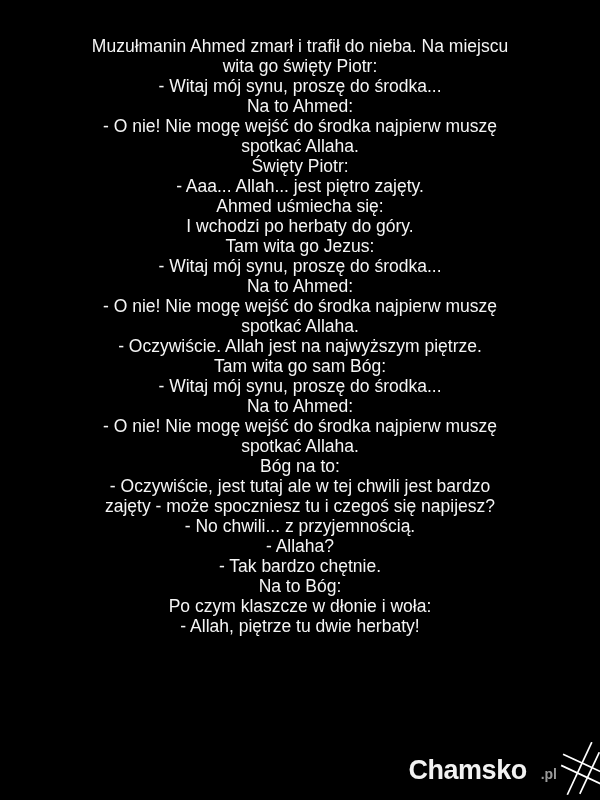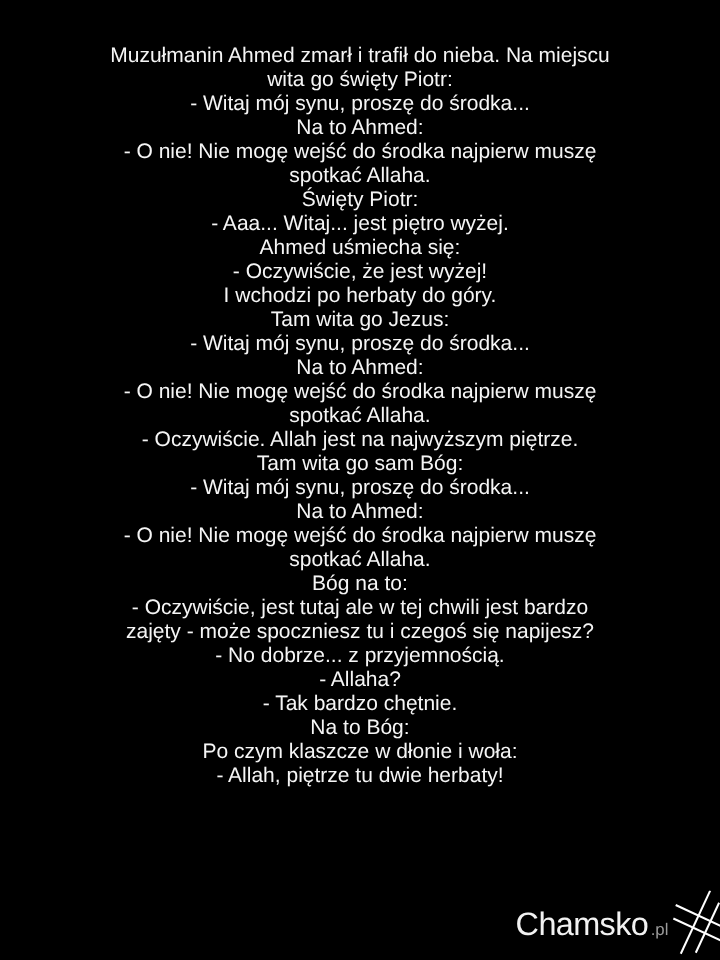--- a/index.html
+++ b/index.html
@@ -38,29 +38,29 @@
     position: absolute;
     top: 754px;
     right: 43px;
     display: flex;
     align-items: baseline;
     white-space: nowrap;
   }
   .brand {
     color: #f2f2f2;
     font-size: 27px;
-    font-weight: 400;
+    font-weight: 700;
     letter-spacing: -0.5px;
     line-height: 32px;
   }
   .tld {
     color: #9a9a9a;
     font-size: 14px;
-    font-weight: 400;
-    margin-left: 2px;
+    font-weight: 700;
+    margin-left: 14px;
   }
   .logo-icon {
     position: absolute;
     top: 742px;
     right: -12px;
     width: 54px;
     height: 58px;
   }
 </style>
 </head>
@@ -69,39 +69,38 @@
 <div class="page">
 
   <div class="joke">
       <div class="joke-line">Muzułmanin Ahmed zmarł i trafił do nieba. Na miejscu</div>
       <div class="joke-line">wita go święty Piotr:</div>
       <div class="joke-line">- Witaj mój synu, proszę do środka...</div>
       <div class="joke-line">Na to Ahmed:</div>
       <div class="joke-line">- O nie! Nie mogę wejść do środka najpierw muszę</div>
       <div class="joke-line">spotkać Allaha.</div>
       <div class="joke-line">Święty Piotr:</div>
-      <div class="joke-line">- Aaa... Witaj... jest piętro wyżej.</div>
+      <div class="joke-line">- Aaa... Allah... jest piętro zajęty.</div>
       <div class="joke-line">Ahmed uśmiecha się:</div>
-      <div class="joke-line">- Oczywiście, że jest wyżej!</div>
       <div class="joke-line">I wchodzi po herbaty do góry.</div>
       <div class="joke-line">Tam wita go Jezus:</div>
       <div class="joke-line">- Witaj mój synu, proszę do środka...</div>
       <div class="joke-line">Na to Ahmed:</div>
       <div class="joke-line">- O nie! Nie mogę wejść do środka najpierw muszę</div>
       <div class="joke-line">spotkać Allaha.</div>
       <div class="joke-line">- Oczywiście. Allah jest na najwyższym piętrze.</div>
       <div class="joke-line">Tam wita go sam Bóg:</div>
       <div class="joke-line">- Witaj mój synu, proszę do środka...</div>
       <div class="joke-line">Na to Ahmed:</div>
       <div class="joke-line">- O nie! Nie mogę wejść do środka najpierw muszę</div>
       <div class="joke-line">spotkać Allaha.</div>
       <div class="joke-line">Bóg na to:</div>
       <div class="joke-line">- Oczywiście, jest tutaj ale w tej chwili jest bardzo</div>
       <div class="joke-line">zajęty - może spoczniesz tu i czegoś się napijesz?</div>
-      <div class="joke-line">- No dobrze... z przyjemnością.</div>
+      <div class="joke-line">- No chwili... z przyjemnością.</div>
       <div class="joke-line">- Allaha?</div>
       <div class="joke-line">- Tak bardzo chętnie.</div>
       <div class="joke-line">Na to Bóg:</div>
       <div class="joke-line">Po czym klaszcze w dłonie i woła:</div>
       <div class="joke-line">- Allah, piętrze tu dwie herbaty!</div>
     </div>
 
   <div class="footer">
     <span class="brand">Chamsko</span>
       <span class="tld">.pl</span>

